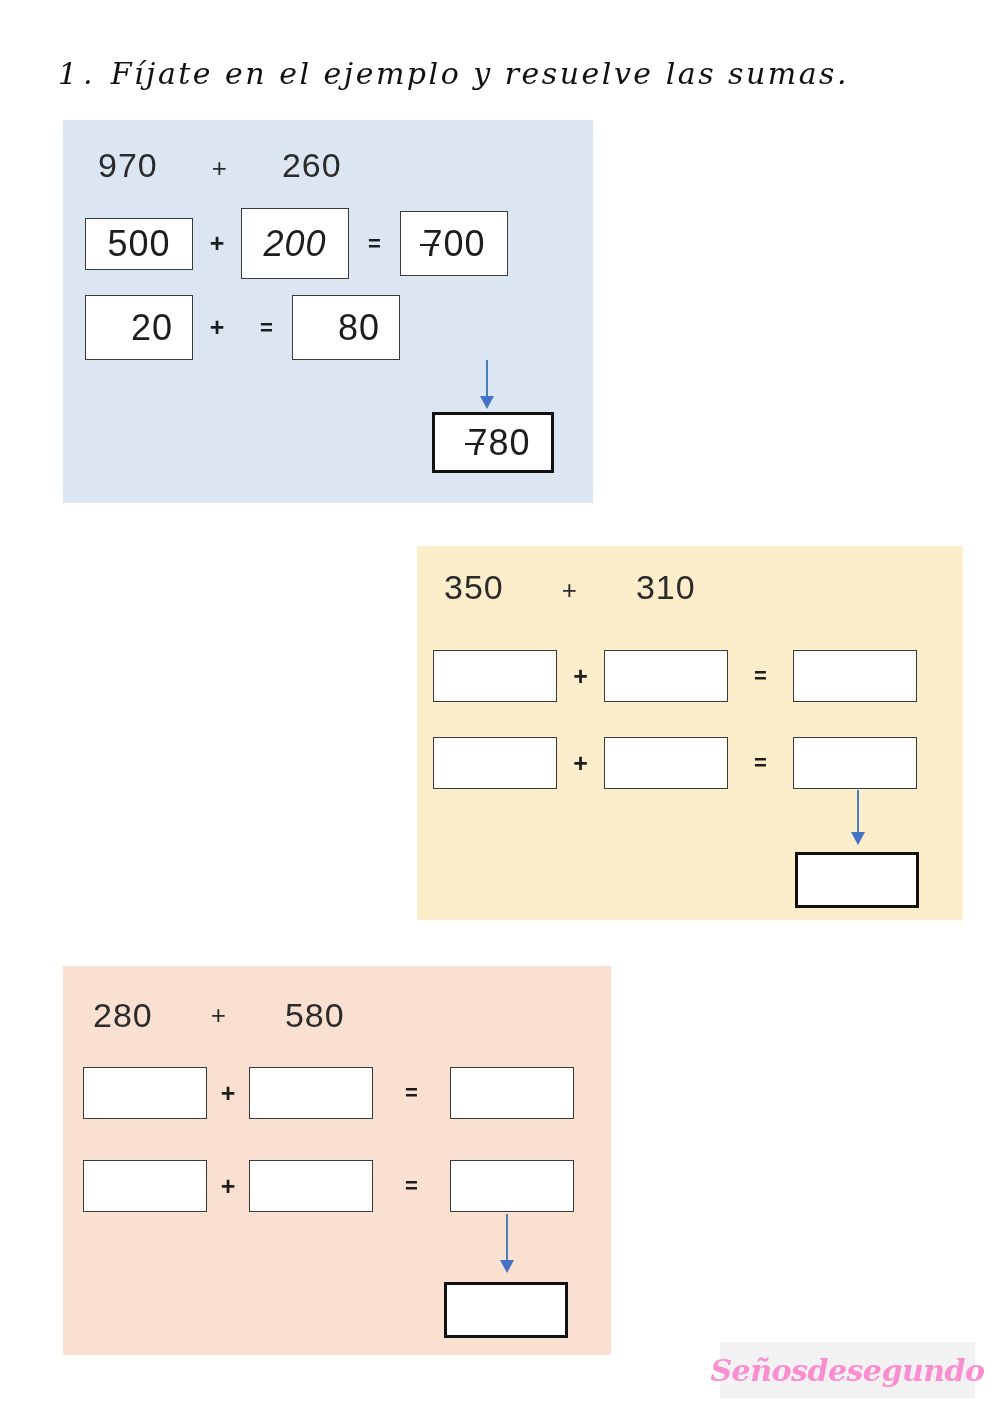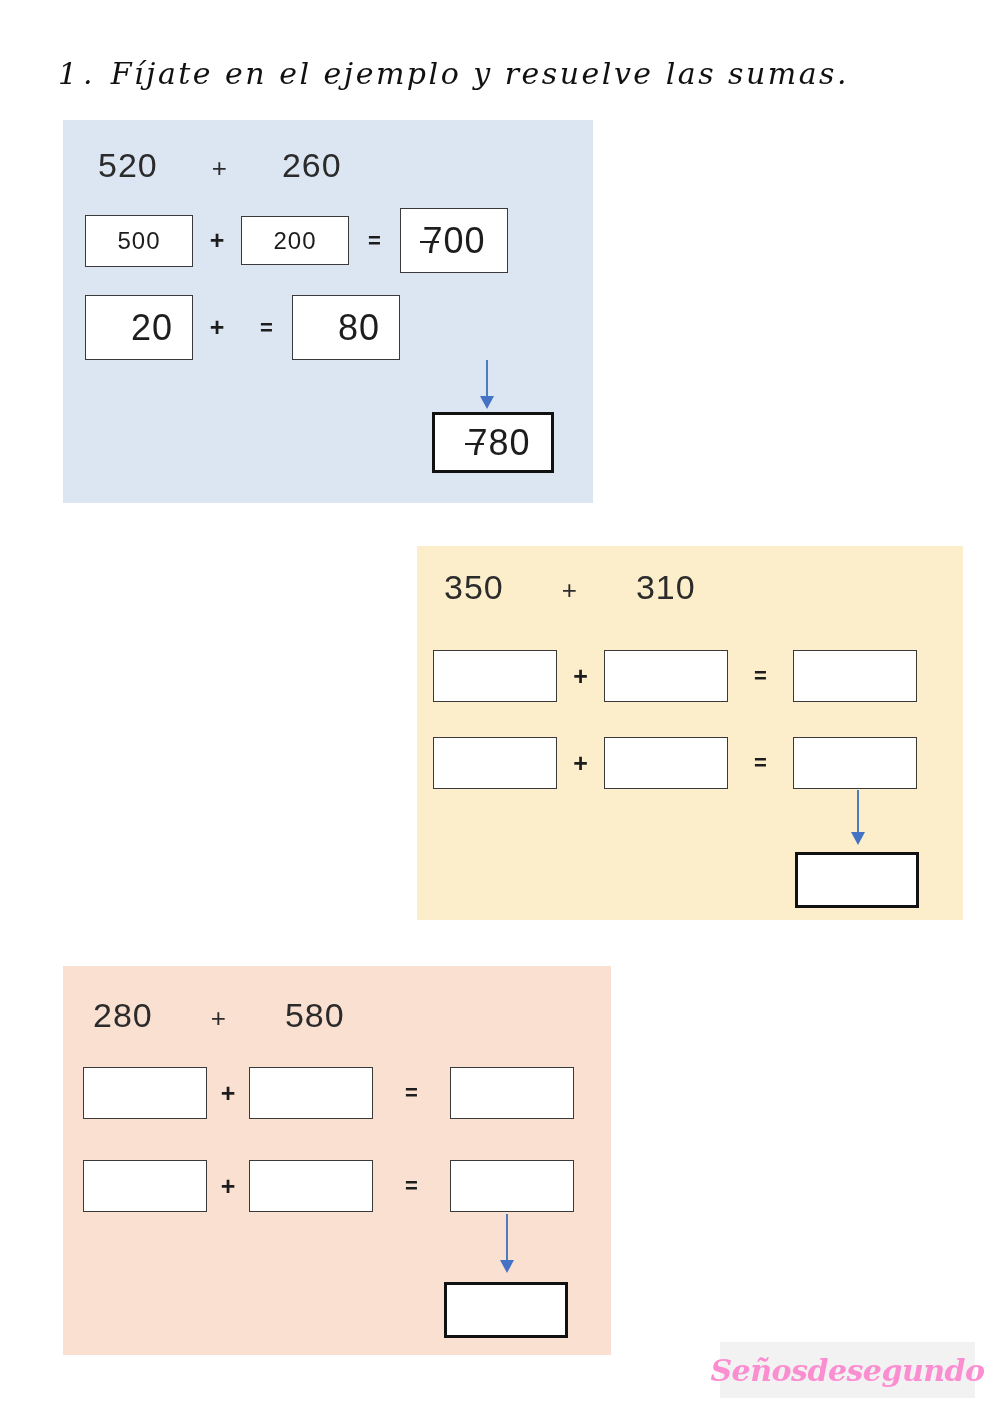--- a/index.html
+++ b/index.html
@@ -152,31 +152,31 @@
 <body>
 
 <div class="title">
   <span class="num">1.</span>
   <span>Fíjate en el ejemplo y resuelve las sumas.</span>
 </div>
 
 <div class="panel panel-blue"></div>
 
 <div class="expr" style="left:98px; top:146px; width:300px;">
-  <span class="operand">520</span>
+  <span class="operand">970</span>
   <span class="op" style="margin-left:54px;">+</span>
   <span class="operand" style="margin-left:54px;">260</span>
 </div>
 
 <div class="row" style="left:85px; top:208px;">
-  <div class="cell" style="width:108px; height:52px; font-size:24px;">
+  <div class="cell" style="width:108px; height:52px; font-size:36px;">
     <span class="val">500</span>
   </div>
   <span class="sym" style="width:48px; font-size:25px;">+</span>
-  <div class="cell" style="width:108px; height:49px; font-size:24px;">
+  <div class="cell" style="width:108px; height:71px; font-size:36px;font-style:italic;">
     <span class="val">200</span>
   </div>
   <span class="sym" style="width:51px; font-size:22px;">=</span>
   <div class="cell" style="width:108px; height:65px; font-size:36px;">
     <span class="val"><span class="seven">7</span><span>00</span></span>
   </div>
 </div>
 
 <div class="row" style="left:85px; top:295px;">
   <div class="cell" style="width:108px; height:65px; font-size:36px;">
@@ -238,21 +238,21 @@
   <div class="shaft" style="height:45px;"></div>
   <div class="head" style="top:42px;"></div>
 </div>
 
 <div class="cell thick" style="position:absolute; left:795px; top:852px; width:124px; height:56px; font-size:34px;">
   <span class="val"></span>
 </div>
 
 <div class="panel panel-peach"></div>
 
-<div class="expr" style="left:93px; top:996px; width:330px;">
+<div class="expr" style="left:93px; top:996px; width:330px;align-items:center;">
   <span class="operand">280</span>
   <span class="op" style="margin-left:58px;">+</span>
   <span class="operand" style="margin-left:58px;">580</span>
 </div>
 
 <div class="row" style="left:83px; top:1067px;">
   <div class="cell" style="width:124px; height:52px; font-size:34px;">
     <span class="val"></span>
   </div>
   <span class="sym" style="width:42px; font-size:25px;">+</span>

